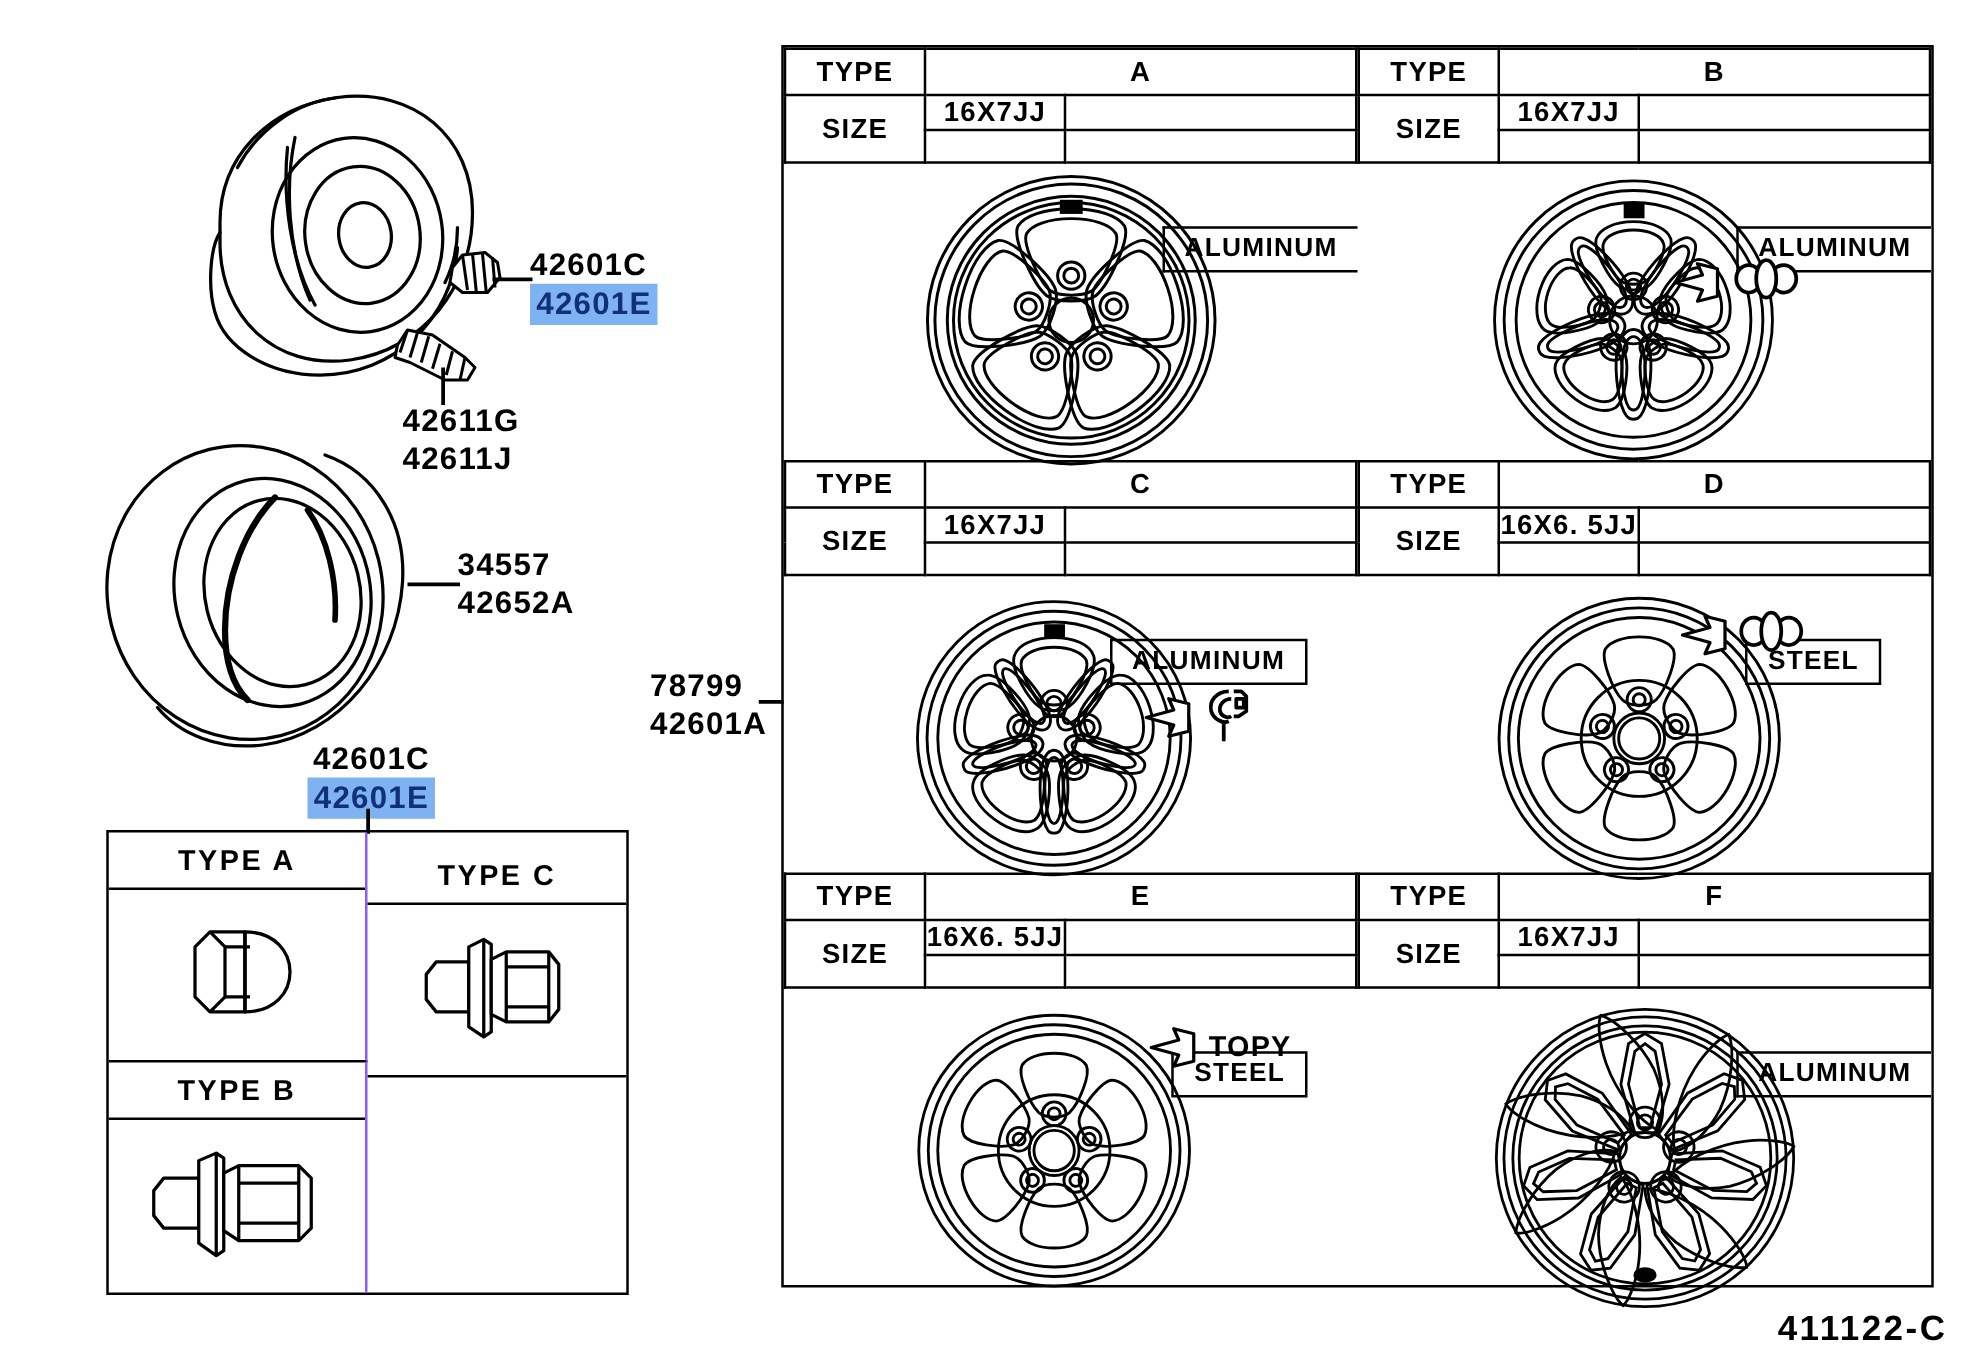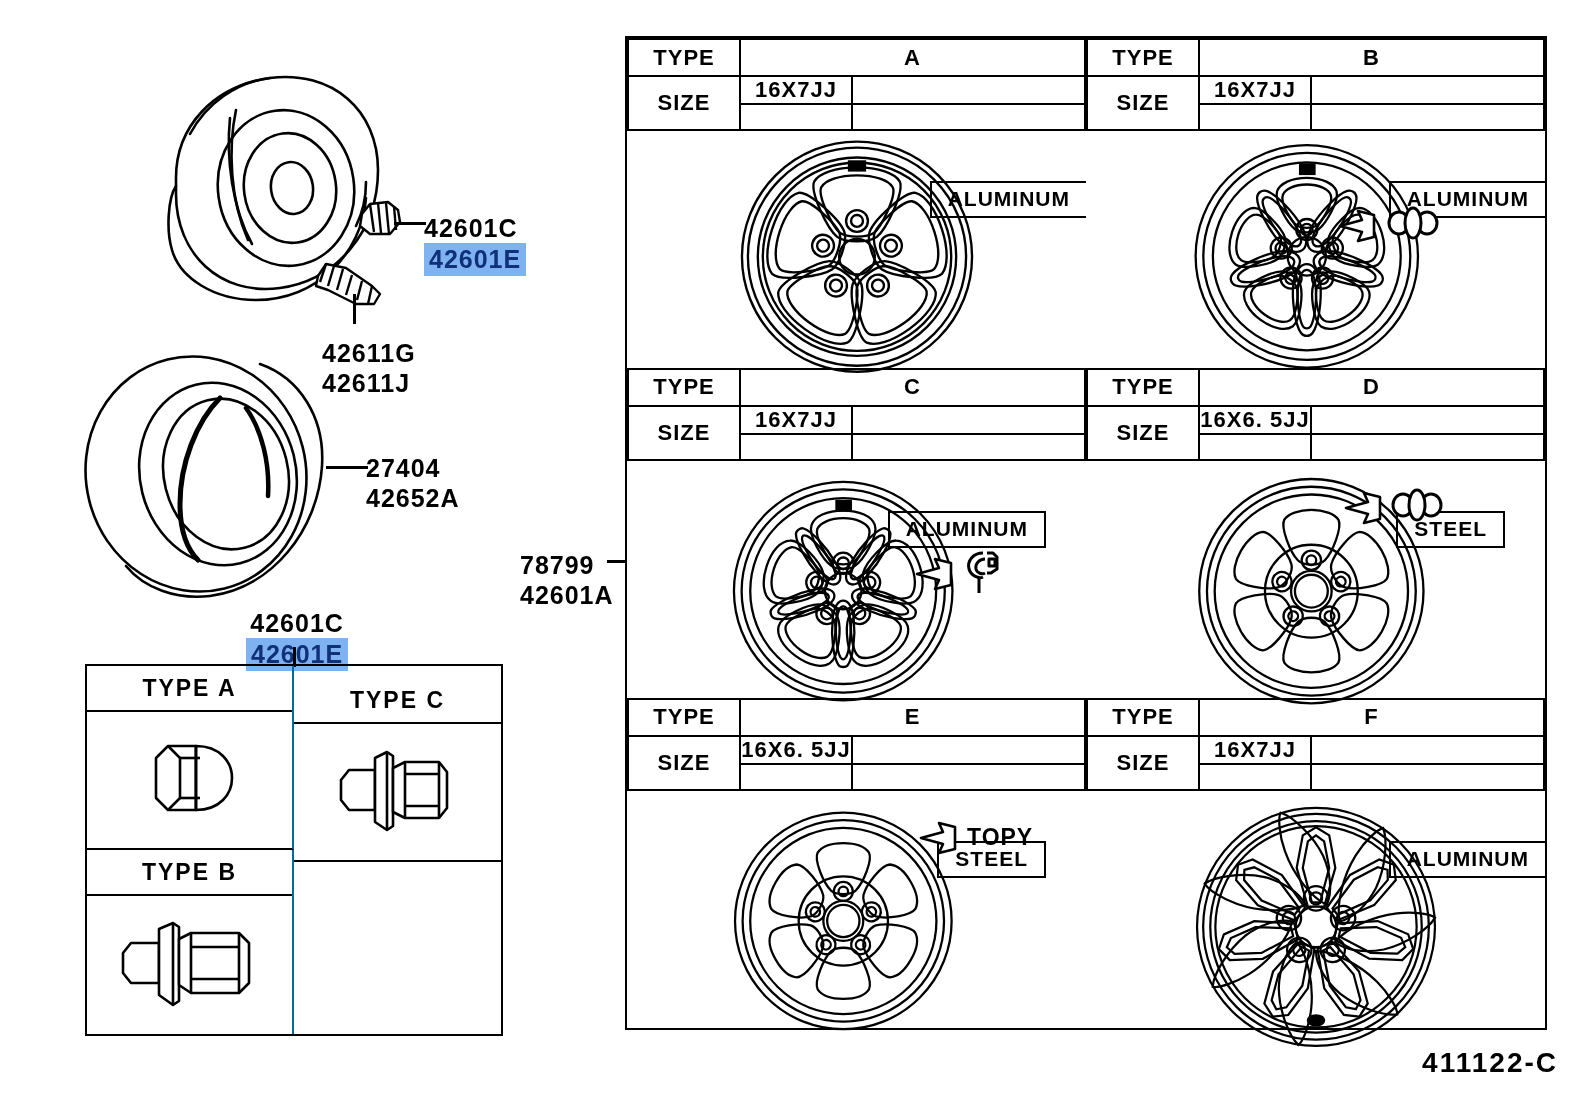--- a/index.html
+++ b/index.html
@@ -4,21 +4,21 @@
 <style>
   html,body{margin:0;padding:0;background:#fff;}
   body{
     width:1588px;height:1095px;position:relative;overflow:hidden;
     font-family:"Liberation Sans", sans-serif;
     color:#000;
   }
   .abs{position:absolute;}
   .lbl{
     font-weight:bold;letter-spacing:1px;white-space:nowrap;
-    font-size:25px;line-height:30px;margin-top:16px;
+    font-size:25px;line-height:30px;
   }
   .hl{
     background:#7FB2F0;color:#10307a;padding:1px 5px 2px 5px;
     display:inline-block;
   }
   .leader{position:absolute;background:#000;}
   
   table{border-collapse:collapse;}
   .wheelgrid{
     position:absolute;left:625px;top:36px;width:885px;height:990px;
@@ -55,21 +55,21 @@
   .matbox.inset{right:40px;border-right:2px solid #000;}
   .wheelart{position:absolute;left:50%;top:50%;transform:translate(-50%,-46%);}
   .mfr{position:absolute;font-weight:bold;font-size:23px;letter-spacing:1px;}
   
   .nuttable{
     position:absolute;left:85px;top:664px;width:418px;height:372px;
     border:2px solid #000;box-sizing:border-box;
   }
   .nuttable .ncell{position:absolute;width:50%;height:50%;box-sizing:border-box;}
   .nuttable .nr0{top:0;} .nuttable .nr1{top:50%;}
-  .nuttable .nc0{left:0;border-right:2px solid #0369a1;}
+  .nuttable .nc0{left:0;border-right:2px solid #8b5cf6;}
   .nuttable .nc1{left:50%;margin-top:12px;}
   .nuttable .nr0{border-bottom:2px solid #000;}
   .ncap{
     height:44px;border-bottom:2px solid #000;
     display:flex;align-items:center;justify-content:center;
     font-weight:bold;font-size:23px;letter-spacing:2px;
   }
   .ncap.empty{border-bottom:none;}
   .nbody{position:relative;height:calc(100% - 46px);}
   .nutart{position:absolute;left:50%;top:50%;transform:translate(-50%,-50%);}
@@ -145,21 +145,21 @@
 </div>
 <div class="leader" style="left:394px;top:222px;width:32px;height:3px;"></div>
 
 <div class="abs lbl" style="left:322px;top:322px;">
   <div>42611G</div>
   <div>42611J</div>
 </div>
 <div class="leader" style="left:353px;top:294px;width:3px;height:30px;"></div>
 
 <div class="abs lbl" style="left:366px;top:437px;">
-  <div>27404</div>
+  <div>34557</div>
   <div>42652A</div>
 </div>
 <div class="leader" style="left:326px;top:466px;width:42px;height:3px;"></div>
 
 <div class="abs lbl" style="left:246px;top:592px;text-align:center;">
   <div>42601C</div>
   <div class="hl">42601E</div>
 </div>
 <div class="leader" style="left:293px;top:647px;width:3px;height:20px;"></div>
 

